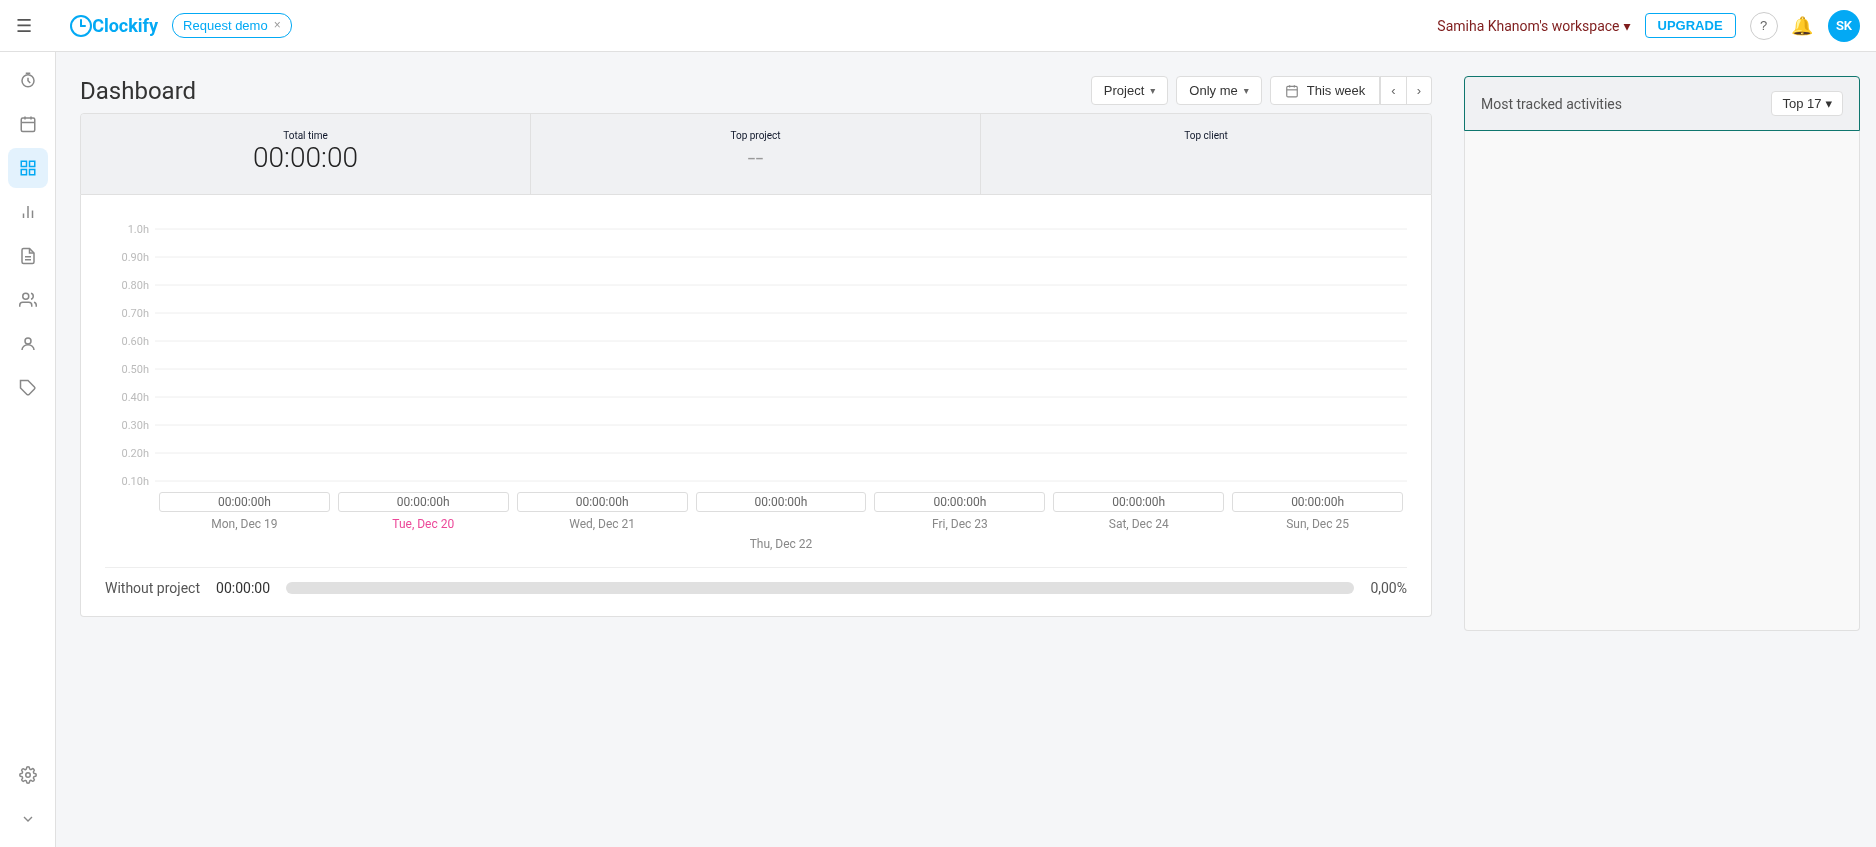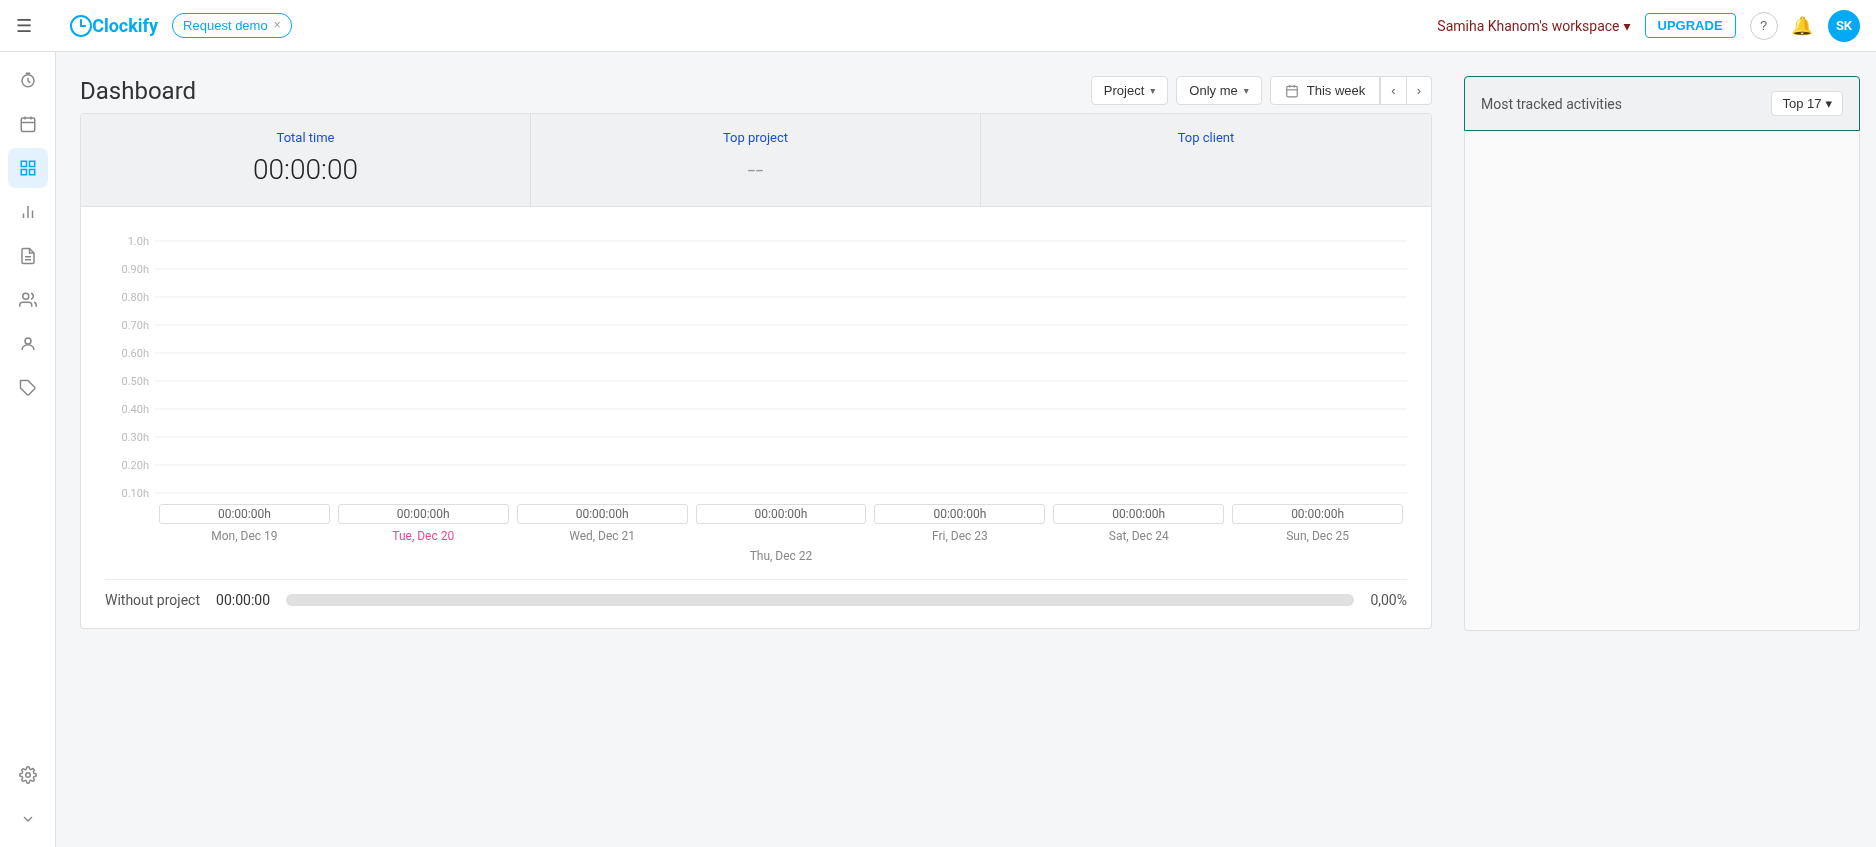--- a/index.html
+++ b/index.html
@@ -143,21 +143,21 @@
       border-radius: 4px 4px 0 0;
       overflow: hidden;
     }
     .stat-card {
       background: #f0f1f3;
       padding: 16px 24px 20px;
       text-align: center;
       border-right: 1px solid #e0e0e0;
     }
     .stat-card:last-child { border-right: none; }
-    .stat-label { font-size: 13px; color: #1d4ed8; margin-bottom: 8px; }
+    .stat-label { font-size: 10px; color: #0f172a; margin-bottom: 0; }
     .stat-value { font-size: 28px; font-weight: 300; color: #222; }
     .stat-empty { font-size: 28px; font-weight: 300; color: #999; }
 
     
     .chart-container {
       background: #fff;
       border: 1px solid #e0e0e0;
       border-top: none;
       border-radius: 0 0 4px 4px;
       padding: 20px 24px;

